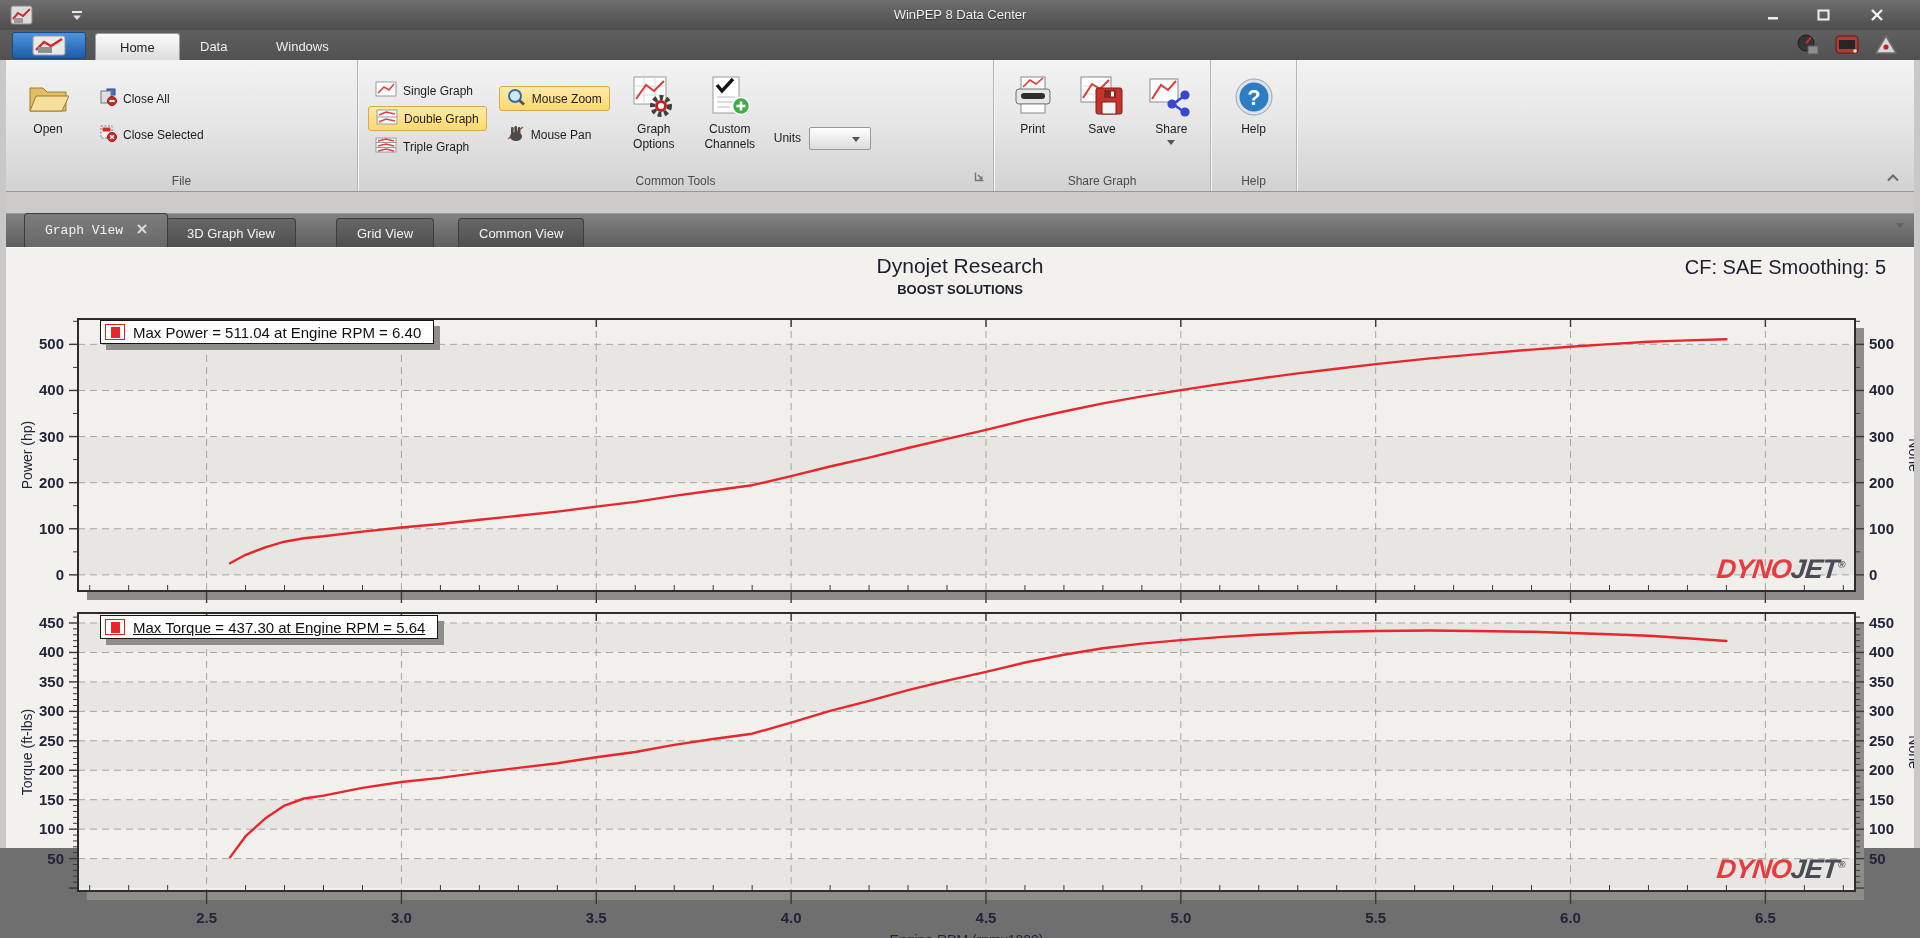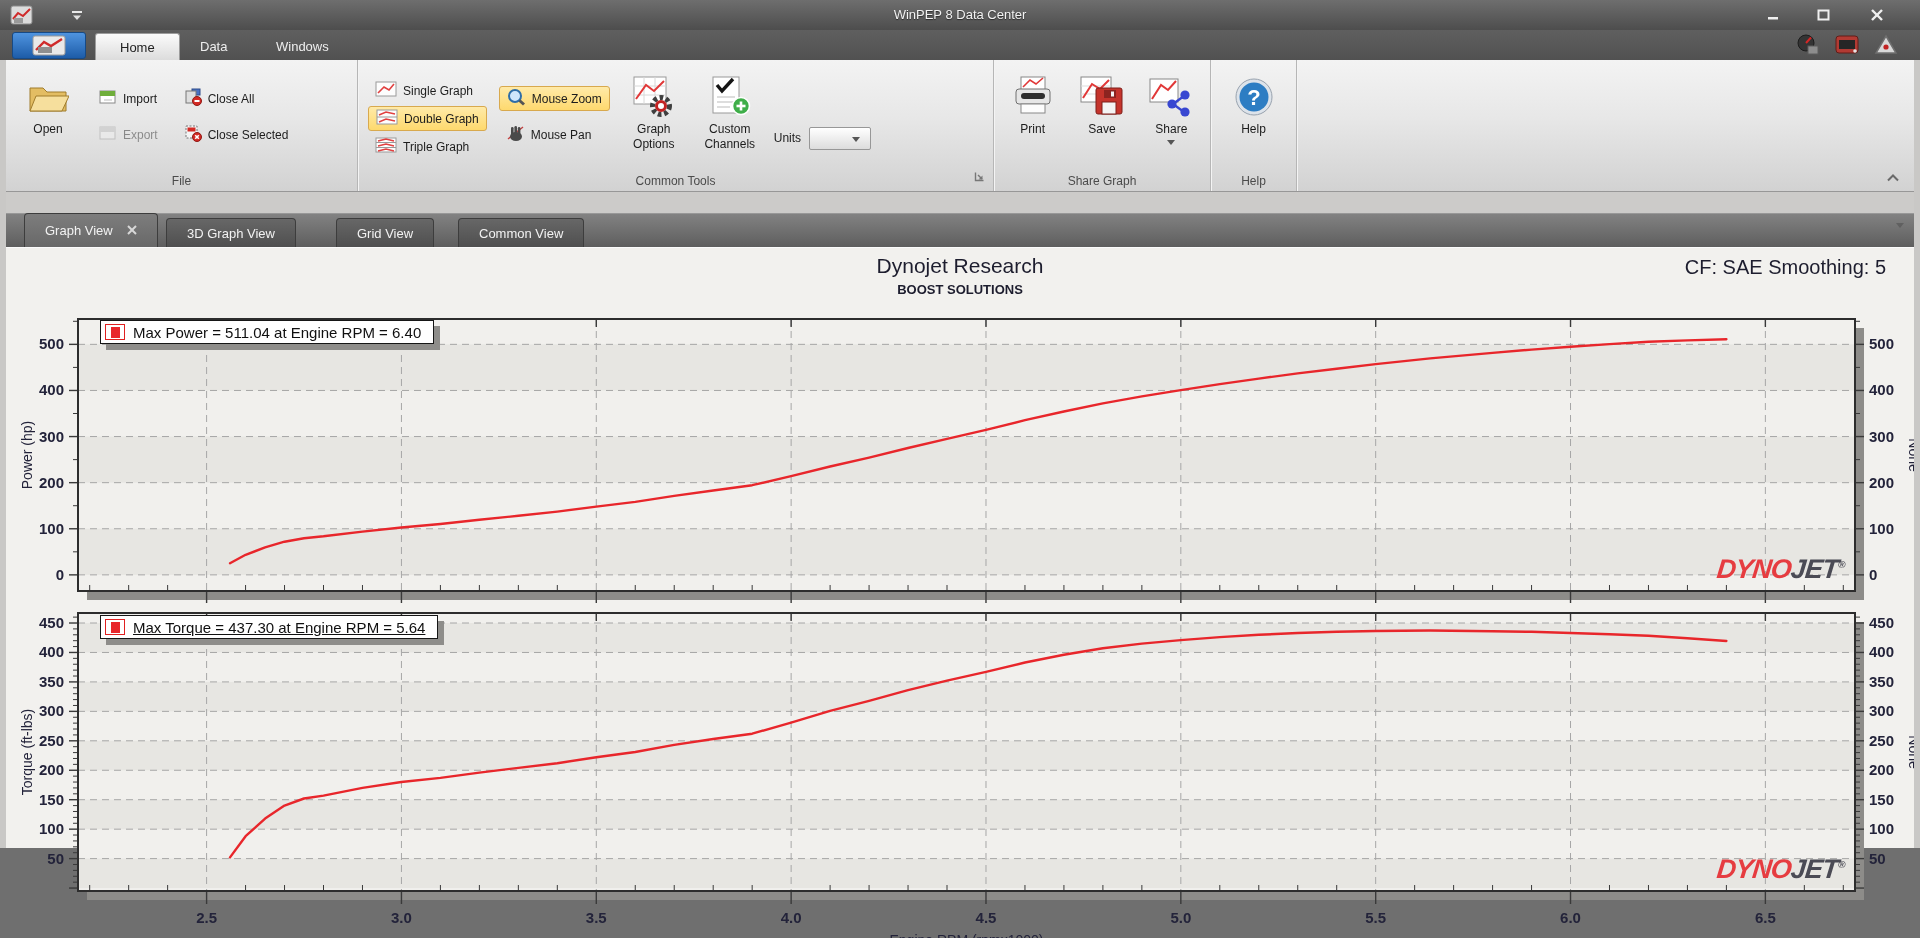--- a/index.html
+++ b/index.html
@@ -64,21 +64,21 @@
   .launcher { position:absolute; right:8px; bottom:5px; }
   .ribbon-chevron { position:absolute; right:14px; bottom:4px; }
 
   
   .gap-strip { position:absolute; top:192px; left:6px; right:6px; height:21px; background:#cccbc9; }
   .vtabs { position:absolute; top:213px; left:6px; right:6px; height:34px;
            background:linear-gradient(#828282,#5e5e5e); border-top:1px solid #989898; }
   .vtab { position:absolute; bottom:0; height:29px; background:linear-gradient(#676767,#4f4f4f);
           border:1px solid #3d3d3d; border-bottom:none; border-radius:4px 4px 0 0;
           color:#f2f2f2; font-size:13px; display:flex; align-items:center; padding:0 20px; gap:14px; }
-  .vtab.active { height:34px; background:linear-gradient(#7d7d7d,#686868); z-index:2; }
+  .vtab.active { height:34px; background:linear-gradient(#7d7d7d,#686868); z-index:2;font-family:Liberation Mono, monospace; }
   .vt-0{left:18px;} .vt-1{left:160px;} .vt-2{left:330px;margin-top:32px;} .vt-3{left:452px;}
   .vtab-overflow { position:absolute; right:10px; top:14px; opacity:.65; }
 
   
   .surface { position:absolute; top:247px; left:6px; right:6px; bottom:0;
              background:#f2f1ee; border-top:1px solid #fbfbfb; }
   .chart-title { position:absolute; top:6px; left:0; right:0; text-align:center;
                  font-size:21px; color:#1d1d2e; }
   .chart-subtitle { position:absolute; top:34px; left:0; right:0; text-align:center;
                     font-size:13px; font-weight:bold; color:#1d1d2e; }
@@ -183,37 +183,20 @@
     <div class="rgroup g-file">
       <div class="grp-inner">
         <div class="bigbtn">
           <span class="ic">
             <svg width="42" height="34">
                 <path d="M3 8 L16 8 L20 12 L39 12 L39 31 L3 31 Z" fill="#e3bd63" stroke="#a07c2c"></path>
                 <path d="M3 31 L9 16 L42 16 L35 31 Z" fill="#f6df9d" stroke="#a07c2c"></path>
               </svg>
           </span>
           <span>Open</span>
-        </div>
-        <div class="stack s2">
-          <div class="smallbtn">
-            <span><svg width="18" height="16">
-                  <rect x="1" y="2" width="15" height="12" fill="#ffffff" stroke="#888"></rect>
-                  <rect x="1" y="2" width="15" height="5" fill="#6fae3b"></rect>
-                  <polyline points="5,11 13,11" stroke="#bbb" stroke-width="1"></polyline>
-                </svg></span>
-            <span>Import</span>
-          </div>
-          <div class="smallbtn disabled">
-            <span><svg width="18" height="16">
-                  <rect x="1" y="2" width="15" height="12" fill="#f2f2f2" stroke="#999"></rect>
-                  <rect x="1" y="2" width="15" height="5" fill="#bdbdbd"></rect>
-                </svg></span>
-            <span>Export</span>
-          </div>
         </div>
         <div class="stack s2">
           <div class="smallbtn">
             <span><svg width="18" height="18">
                   <rect x="8" y="1" width="8" height="6" fill="#4a72c4" stroke="#2c4a88"></rect>
                   <rect x="2" y="3" width="10" height="12" fill="#dfdfdf" stroke="#777"></rect>
                   <circle cx="13" cy="13" r="4.5" fill="#d42a24" stroke="#8e1a15"></circle>
                   <rect x="10.5" y="12" width="5" height="2" fill="#fff"></rect>
                 </svg></span>
             <span>Close All</span>

